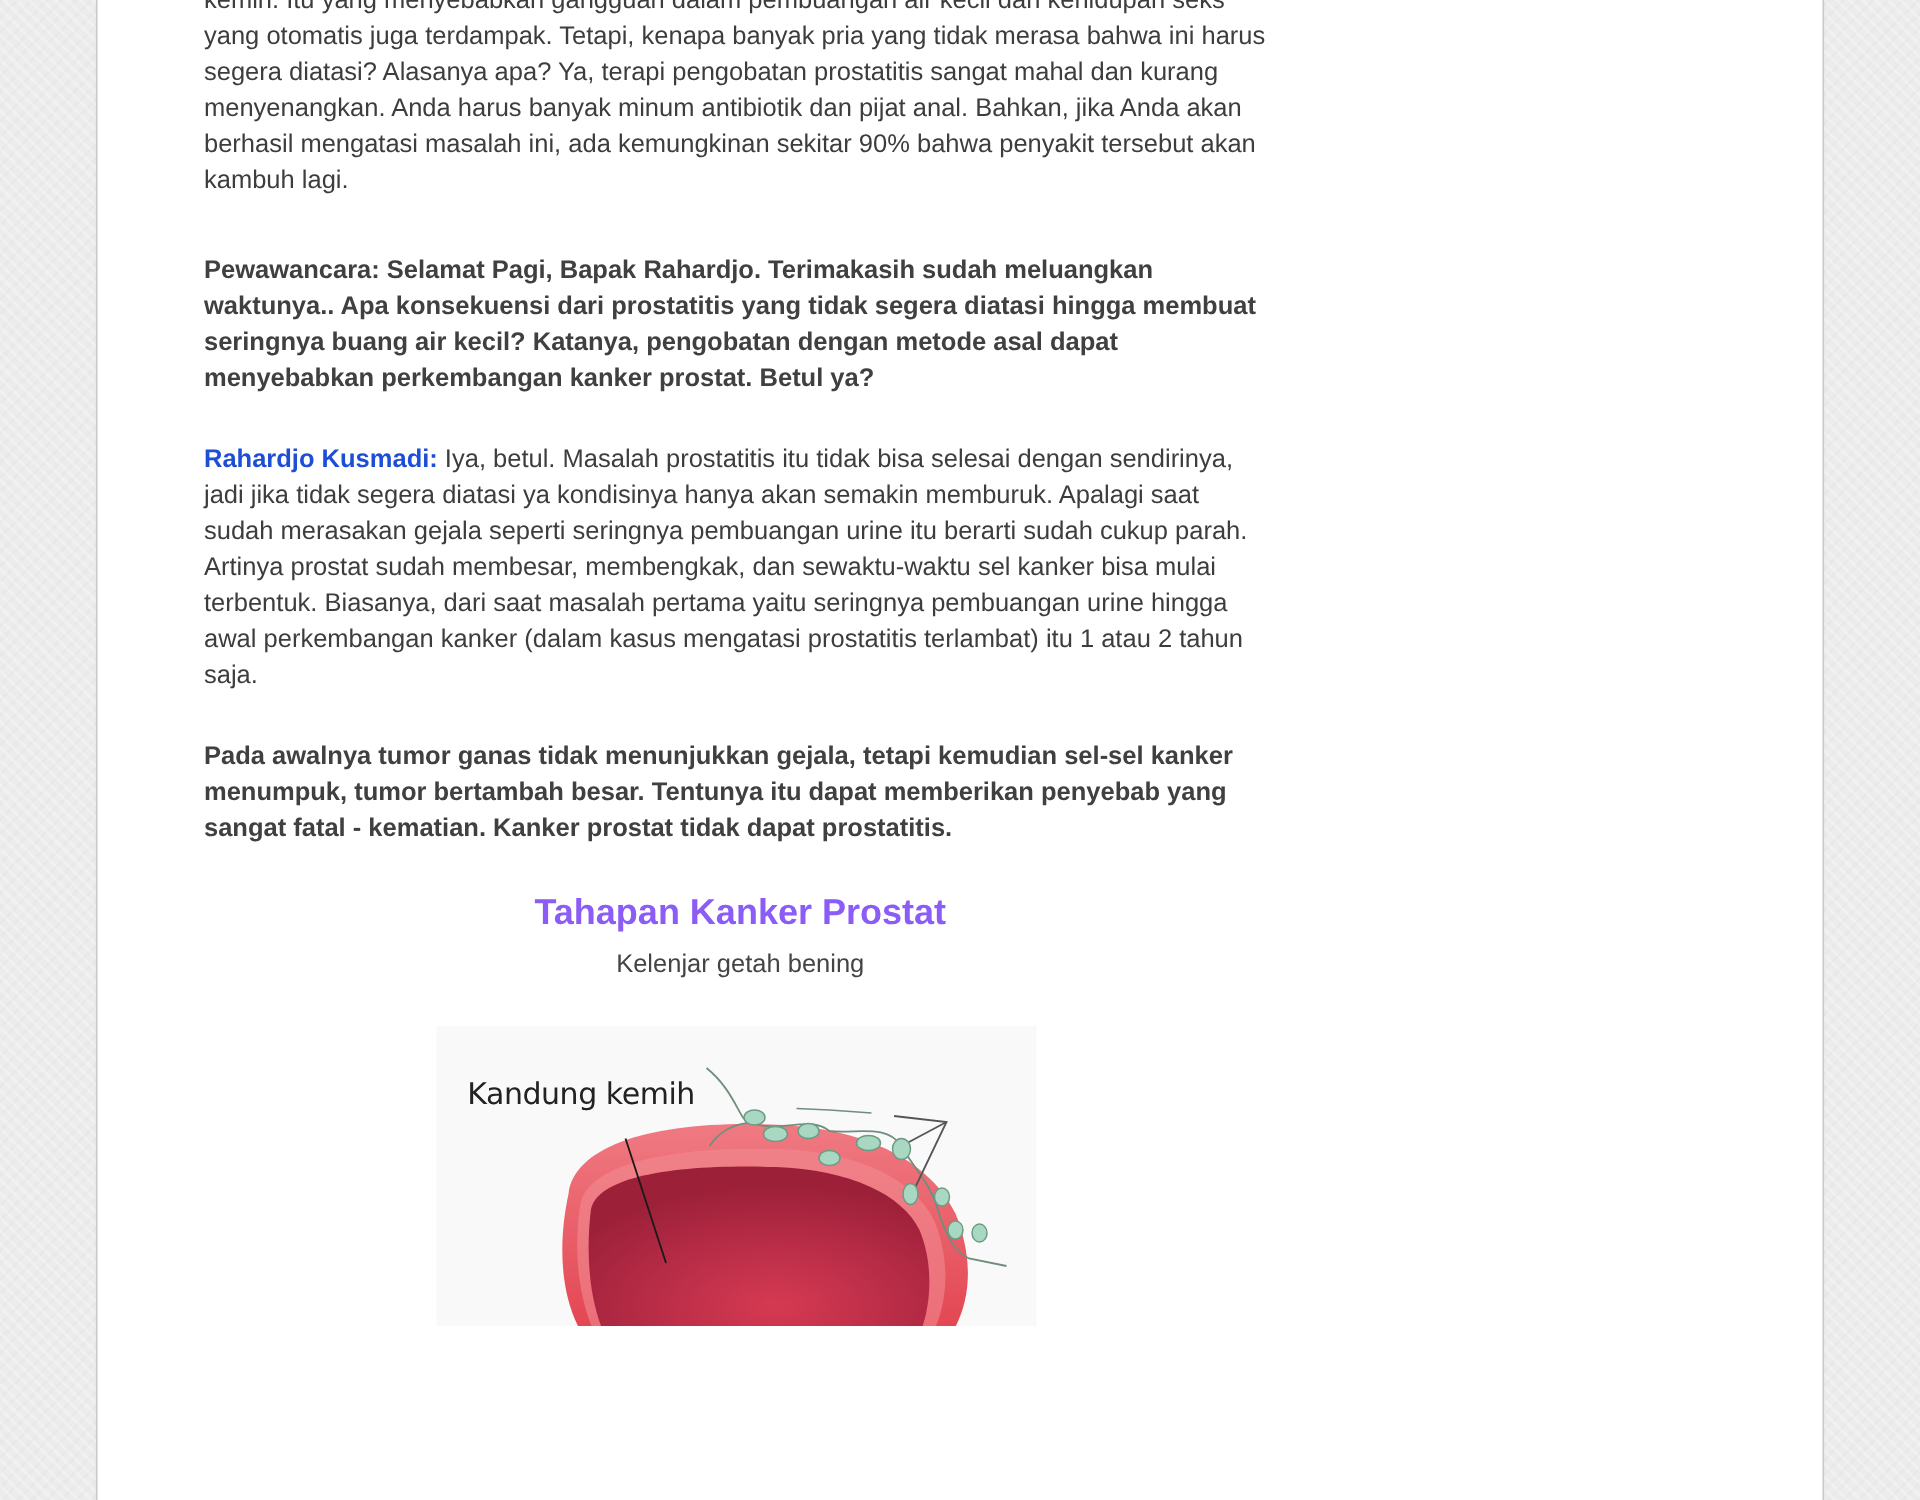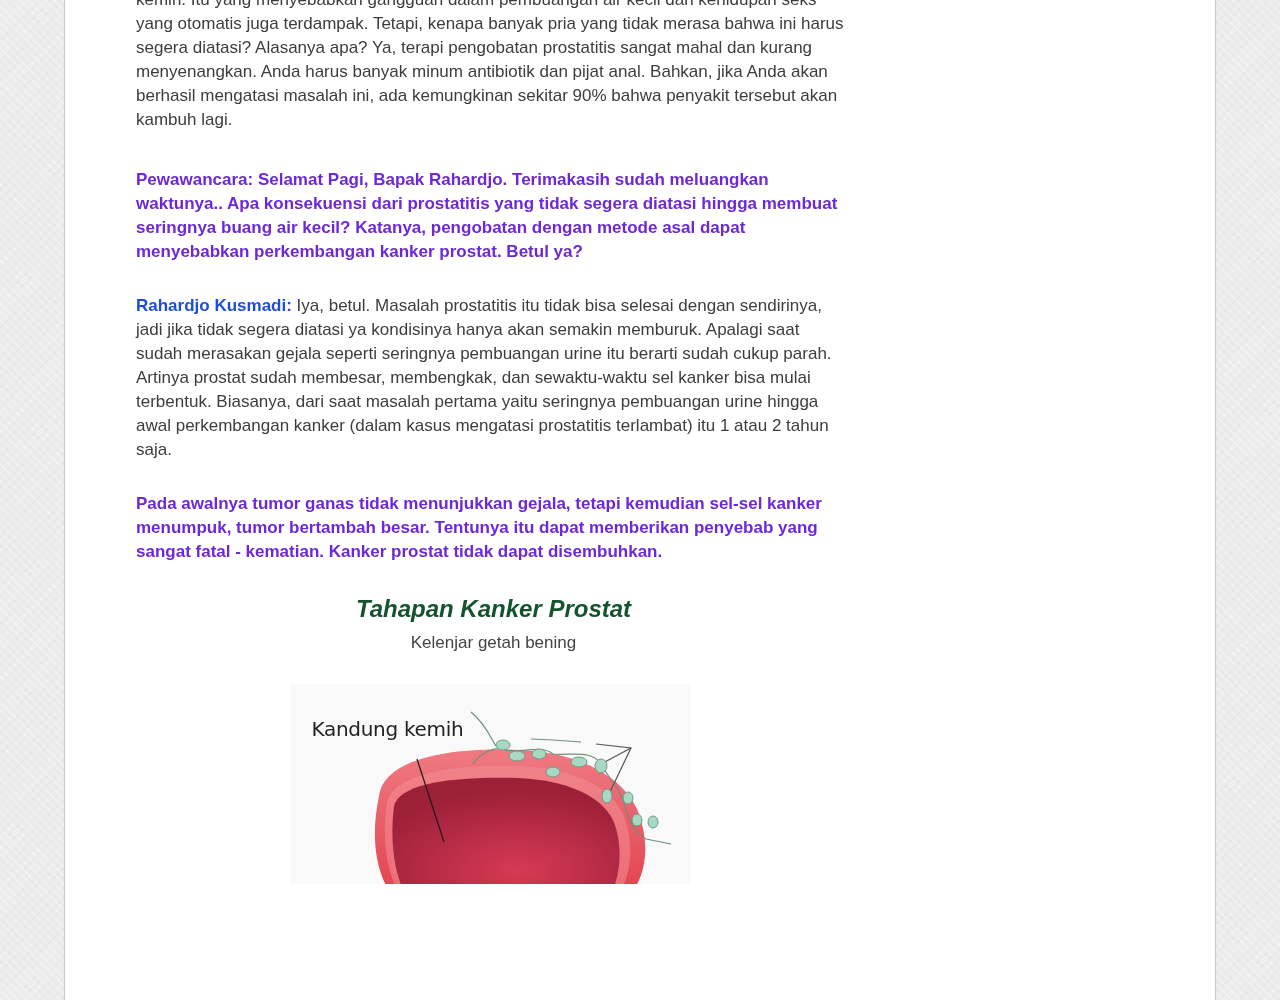--- a/index.html
+++ b/index.html
@@ -46,42 +46,41 @@
     h2 {
       margin: 0 0 22px 0;
       font-size: 26px;
       line-height: 34px;
       font-weight: bold;
       color: #333333;
       width: 660px;
     }
     .bold-para {
       font-weight: bold;
-      color: #6d28d9;
+      color: #404040;
       margin-bottom: 30px;
     }
     .answer-para {
       margin-bottom: 30px;
     }
     .answer-para .speaker {
       font-weight: bold;
       color: #1d4ed8;
     }
     .figure {
       text-align: center;
       width: 715px;
       margin-top: 0;
     }
     .figure-title {
       font-size: 24px;
       line-height: 30px;
       font-weight: bold;
-      color: #14532d;
+      color: #8b5cf6;
       margin: 0 0 8px 0;
-      font-style: italic;
     }
     .figure-subtitle {
       font-size: 17px;
       line-height: 22px;
       color: #444444;
       margin: 0 0 30px 0;
       text-align: center;
     }
     .figure-image {
       position: relative;
@@ -111,21 +110,21 @@
 <div class="page">
   <div class="content">
 
     <p class="intro-para">kemih. Itu yang menyebabkan gangguan dalam pembuangan air kecil dan kehidupan seks yang otomatis juga terdampak. Tetapi, kenapa banyak pria yang tidak merasa bahwa ini harus segera diatasi? Alasanya apa? Ya, terapi pengobatan prostatitis sangat mahal dan kurang menyenangkan. Anda harus banyak minum antibiotik dan pijat anal. Bahkan, jika Anda akan berhasil mengatasi masalah ini, ada kemungkinan sekitar 90% bahwa penyakit tersebut akan kambuh lagi.</p>
 
 
     <p class="bold-para">Pewawancara: Selamat Pagi, Bapak Rahardjo. Terimakasih sudah meluangkan waktunya.. Apa konsekuensi dari prostatitis yang tidak segera diatasi hingga membuat seringnya buang air kecil? Katanya, pengobatan dengan metode asal dapat menyebabkan perkembangan kanker prostat. Betul ya?</p>
 
     <p class="answer-para"><span class="speaker">Rahardjo Kusmadi:</span><span> Iya, betul. Masalah prostatitis itu tidak bisa selesai dengan sendirinya, jadi jika tidak segera diatasi ya kondisinya hanya akan semakin memburuk. Apalagi saat sudah merasakan gejala seperti seringnya pembuangan urine itu berarti sudah cukup parah. Artinya prostat sudah membesar, membengkak, dan sewaktu-waktu sel kanker bisa mulai terbentuk. Biasanya, dari saat masalah pertama yaitu seringnya pembuangan urine hingga awal perkembangan kanker (dalam kasus mengatasi prostatitis terlambat) itu 1 atau 2 tahun saja.</span></p>
 
-    <p class="bold-para">Pada awalnya tumor ganas tidak menunjukkan gejala, tetapi kemudian sel-sel kanker menumpuk, tumor bertambah besar. Tentunya itu dapat memberikan penyebab yang sangat fatal - kematian. Kanker prostat tidak dapat disembuhkan.</p>
+    <p class="bold-para">Pada awalnya tumor ganas tidak menunjukkan gejala, tetapi kemudian sel-sel kanker menumpuk, tumor bertambah besar. Tentunya itu dapat memberikan penyebab yang sangat fatal - kematian. Kanker prostat tidak dapat prostatitis.</p>
 
     <div class="figure">
       <div class="figure-title">Tahapan Kanker Prostat</div>
       <div class="figure-subtitle">Kelenjar getah bening</div>
       <div class="figure-image">
         <svg width="400" height="200" viewBox="0 0 400 200">
           <defs>
             <radialGradient id="innerGrad" cx="55%" cy="80%" r="70%">
               <stop offset="0%" stop-color="#d63a52"></stop>
               <stop offset="60%" stop-color="#b42a45"></stop>

